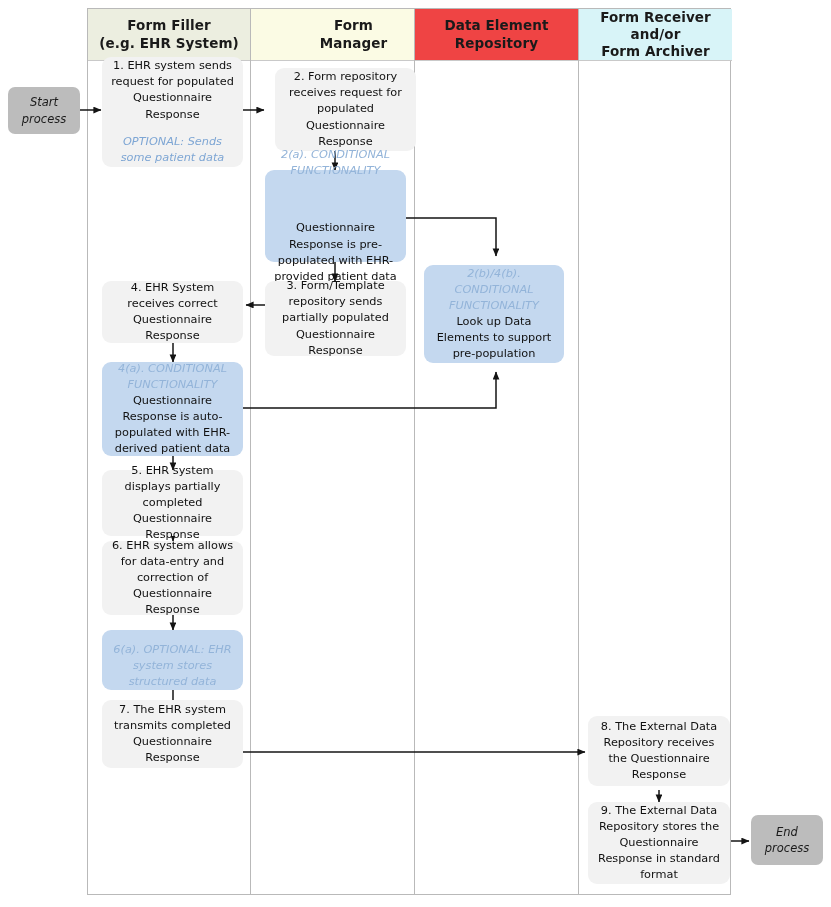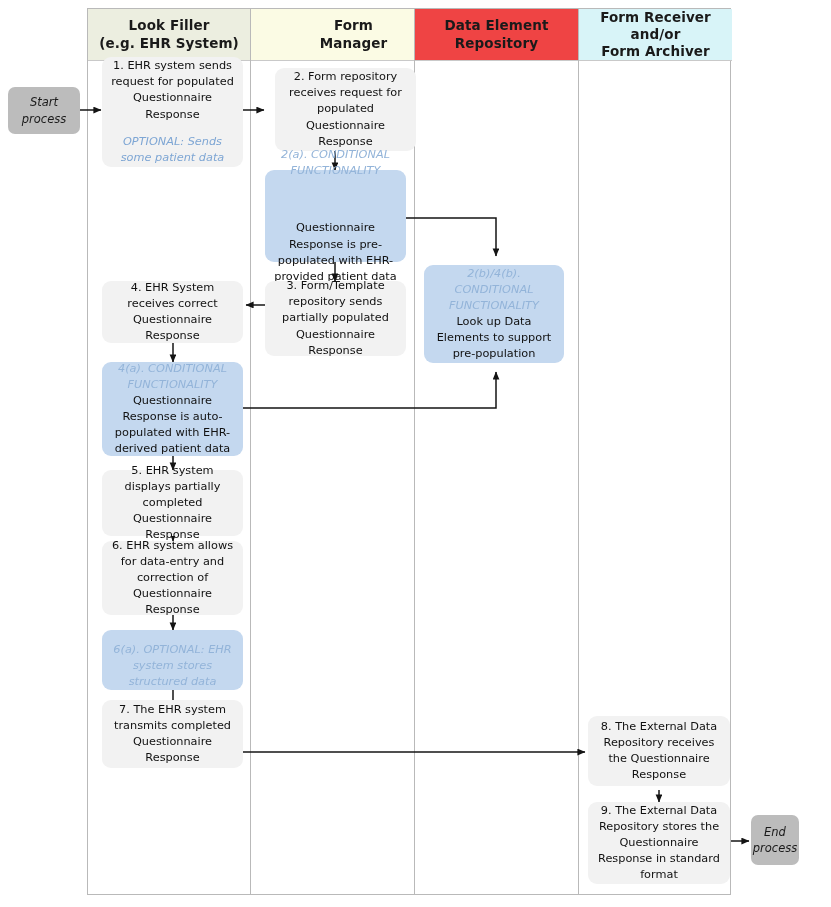--- a/index.html
+++ b/index.html
@@ -90,31 +90,31 @@
 </head>
 <body>
 
 <div id="canvas">
 
   <div class="node terminator" style="left:8px;top:87px;width:72px;height:47px;">
     <span class="body-txt">Start</span>
     <span class="body-txt">process</span>
   </div>
 
-  <div class="node terminator" style="left:751px;top:815px;width:48px;height:50px;">
+  <div class="node terminator" style="left:751px;top:815px;width:72px;height:50px;">
     <span class="body-txt">End</span>
     <span class="body-txt">process</span>
   </div>
 
   <div class="lanes">
 
     <div class="lane" style="left:0;width:163px;">
       <div class="lane-head" style="background:#eceee0;">
         <div>
-          <div>Look Filler</div>
+          <div>Form Filler</div>
           <div>(e.g. EHR System)</div>
         </div>
       </div>
       <div class="lane-body"></div>
     </div>
 
     <div class="lane" style="left:163px;width:164px;">
       <div class="lane-head" style="background:#fbfbe4;padding-left:48px;">
         <div>
           <div>Form Manager</div>

